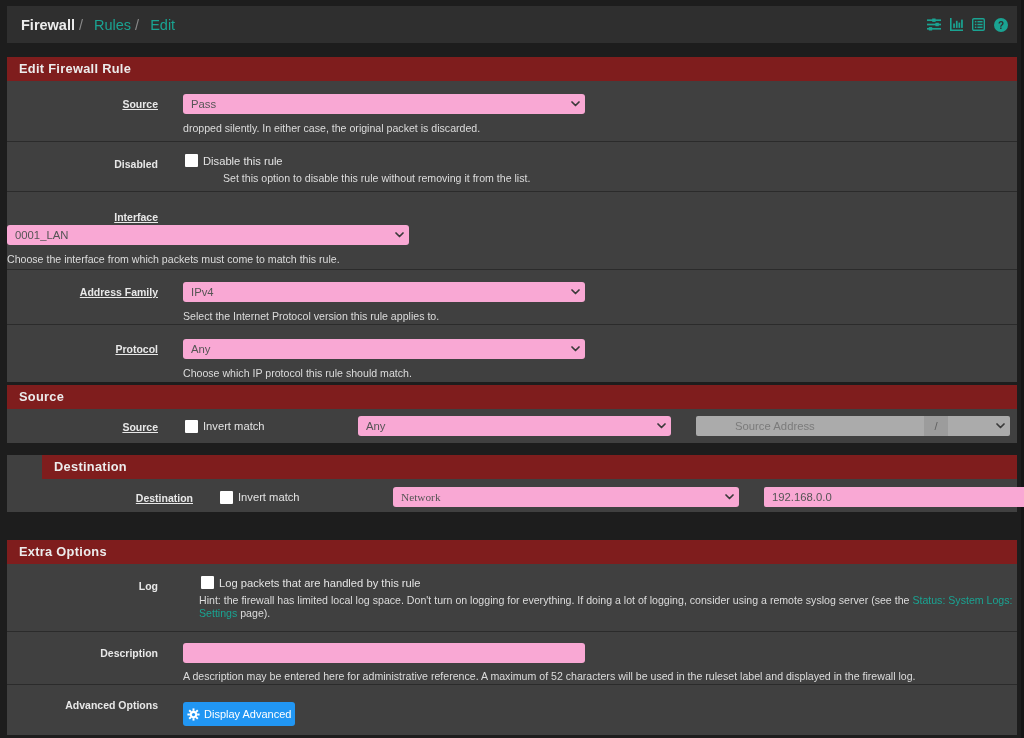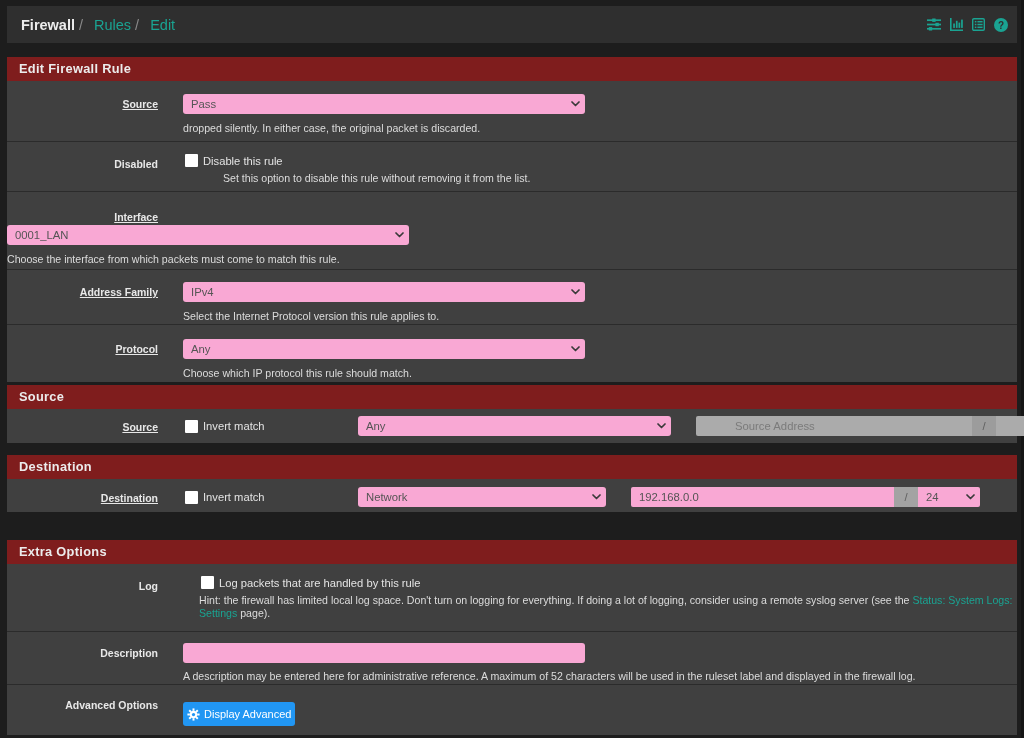--- a/index.html
+++ b/index.html
@@ -153,39 +153,39 @@
   <div class="panel">
     <div class="ph">Source</div>
     <div class="frow" style="padding:7px 0;">
       <div class="lblcol" style="align-self:center;"><span class="lbl u">Source</span></div>
       <div class="ctl" style="display:flex; align-items:center;">
         <div class="cbline" style="width:175px;"><span class="cb"></span>Invert match</div>
         <div class="sel" style="width:313px;">Any<svg class="chev" width="9" height="6" viewBox="0 0 9 6">
               <path d="M1 1 L4.5 4.5 L8 1" fill="none" stroke="#3a3a3a" stroke-width="1.7" stroke-linecap="round" stroke-linejoin="round"></path>
             </svg></div>
         <div class="ig" style="margin-left:25px;">
-          <div class="inp igin dis" style="width:276px;padding-left:39px;">Source Address</div>
+          <div class="inp igin dis" style="width:228px;padding-left:39px;">Source Address</div>
           <div class="addon" style="background:#9c9c9c;">/</div>
           <div class="sel igsel dis" style="width:62px;">
               <svg class="chev" width="9" height="6" viewBox="0 0 9 6">
                 <path d="M1 1 L4.5 4.5 L8 1" fill="none" stroke="#3a3a3a" stroke-width="1.7" stroke-linecap="round" stroke-linejoin="round"></path>
               </svg>
             </div>
         </div>
       </div>
     </div>
   </div>
 
-  <div class="panel" style="margin-top:12px;">
+  <div class="panel" style="margin-top:12px;padding-left:35px;">
     <div class="ph">Destination</div>
     <div class="frow" style="padding:8px 0 5px 0;">
       <div class="lblcol" style="align-self:center;"><span class="lbl u">Destination</span></div>
       <div class="ctl" style="display:flex; align-items:center;">
         <div class="cbline" style="width:175px;"><span class="cb"></span>Invert match</div>
-        <div class="sel" style="width:248px;">Network<svg class="chev" width="9" height="6" viewBox="0 0 9 6">
+        <div class="sel" style="width:346px;font-family:Liberation Serif, serif;">Network<svg class="chev" width="9" height="6" viewBox="0 0 9 6">
               <path d="M1 1 L4.5 4.5 L8 1" fill="none" stroke="#3a3a3a" stroke-width="1.7" stroke-linecap="round" stroke-linejoin="round"></path>
             </svg></div>
         <div class="ig" style="margin-left:25px;">
           <div class="inp igin" style="width:263px;">192.168.0.0</div>
           <div class="addon">/</div>
           <div class="sel igsel" style="width:62px;">24<svg class="chev" width="9" height="6" viewBox="0 0 9 6">
                 <path d="M1 1 L4.5 4.5 L8 1" fill="none" stroke="#3a3a3a" stroke-width="1.7" stroke-linecap="round" stroke-linejoin="round"></path>
               </svg></div>
         </div>
       </div>

